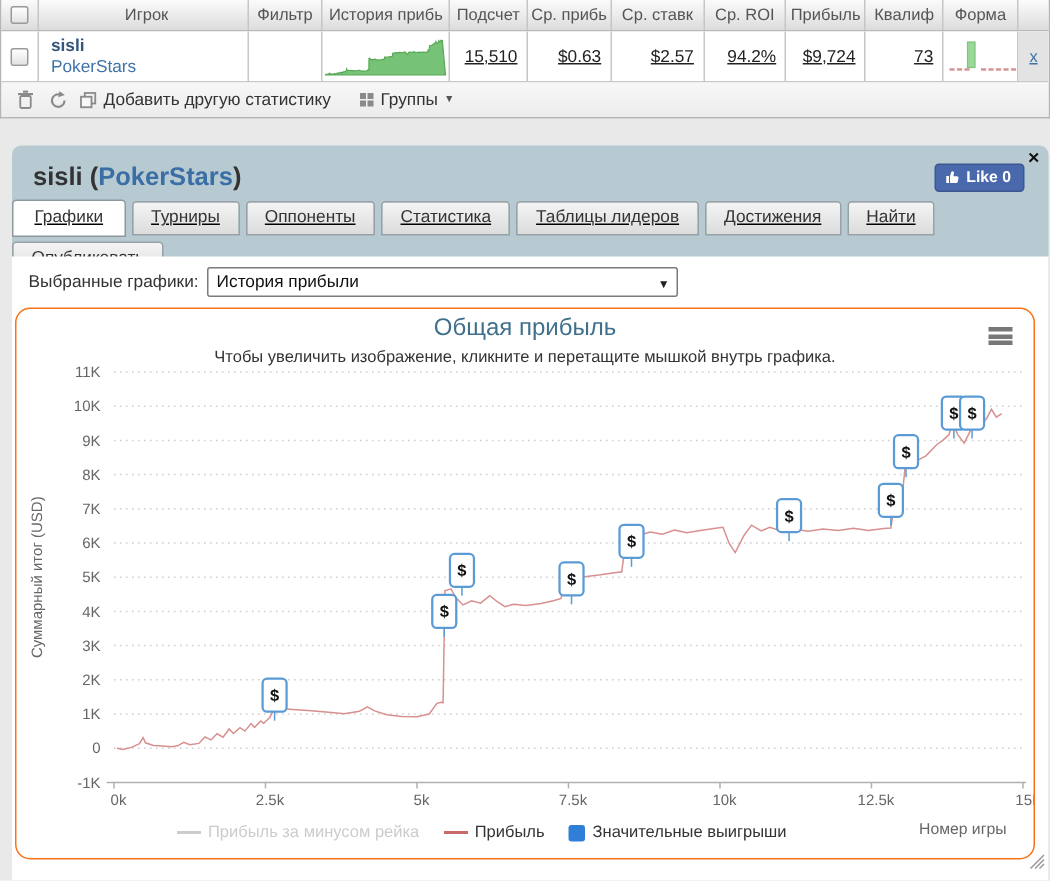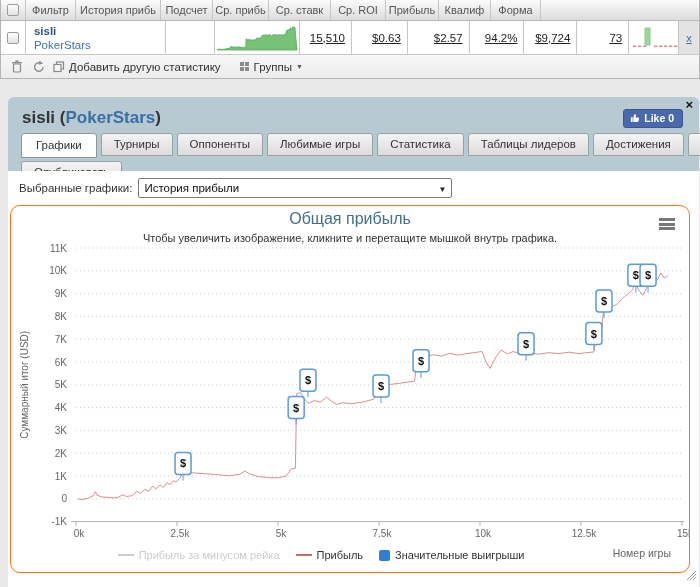--- a/index.html
+++ b/index.html
@@ -32,21 +32,21 @@
   .caret { font-size:7px; color:#555; }
 
   
   .player-panel { position:absolute; top:97px; left:8px; width:691px; height:490px; background:#b7cad2; border-radius:6px 6px 0 0; }
   .panel-close { position:absolute; top:1px; right:6px; font-size:13px; font-weight:bold; color:#111; cursor:pointer; line-height:13px; }
   .panel-head { position:relative; padding:11px 14px 6px 14px; height:36px; }
   .panel-title { font-size:17px; font-weight:bold; color:#333; }
   .panel-title .site-link { color:#3a6ea5; }
   .like-btn { position:absolute; top:12px; right:16px; background:#4a69ad; border:1px solid #3b5690; border-radius:3px; color:#fff;
               font-size:10.5px; font-weight:bold; padding:2px 8px 3px 6px; display:flex; align-items:center; gap:4px; cursor:pointer; }
-  .tabs-row { display:flex; gap:4px; margin-left:13px; align-items:flex-start; }
+  .tabs-row { display:flex; gap:4px; align-items:center;text-decoration:underline; }
   .tab { background:linear-gradient(#f4f4f4,#dcdcdc); border:1px solid #98a2a6; border-radius:3px 3px 0 0;
          padding:4px 12px 5px 12px; font-size:11.5px; color:#333; cursor:pointer; white-space:nowrap; }
   .tab.active { background:#fff; padding:5px 14px 6px 14px; border-color:#8e989c; position:relative; z-index:2; }
   .tabs-row2 { margin-top:3px; }
   .panel-body { position:absolute; top:74px; left:0; width:691px; height:440px; background:#fff; }
   .select-row { display:flex; align-items:center; gap:6px; padding:7px 0 0 11px; font-size:11.5px; color:#333; }
   .select-box { position:relative; width:314px; height:20px; border:1px solid #7b7b7b; border-radius:2px; background:#fff;
                 font-size:11.5px; color:#111; display:flex; align-items:center; padding:0 20px 0 5px; cursor:pointer; }
   .select-box .caret { position:absolute; right:5px; top:6px; font-size:8px; color:#222; }
 
@@ -72,20 +72,21 @@
 </head>
 <body>
 
 <div class="page">
 
   <div class="stats-widget">
     <div class="trow thead">
       <div class="tcell c0">
           <span class="checkbox"></span>
         </div>
+      <div class="tcell c1" style="justify-content:center;">Игрок</div>
       <div class="tcell c2">Фильтр</div>
       <div class="tcell c3">История прибь</div>
       <div class="tcell c4">Подсчет</div>
       <div class="tcell c5">Ср. прибь</div>
       <div class="tcell c6">Ср. ставк</div>
       <div class="tcell c7">Ср. ROI</div>
       <div class="tcell c8">Прибыль</div>
       <div class="tcell c9">Квалиф</div>
       <div class="tcell c10">Форма</div>
       <div class="tcell c11"></div>
@@ -171,21 +172,20 @@
         <svg width="10" height="10" viewBox="0 0 12 12">
             <path d="M1,5.2 h2.2 v5.6 H1 z M4,5.4 v5.4 h4.6 c0.9,0 1.5,-0.5 1.6,-1.3 l0.6,-2.6 c0.2,-0.9 -0.5,-1.6 -1.4,-1.6 H6.7 l0.5,-2.4 c0.2,-0.8 -0.4,-1.5 -1.2,-1.5 -0.5,0 -0.9,0.3 -1.1,0.8 z" fill="#fff"></path>
           </svg>
         <span>Like 0</span>
       </span>
     </div>
     <div class="tabs-row">
       <span class="tab active">Графики</span>
       <span class="tab">Турниры</span>
       <span class="tab">Оппоненты</span>
-      <span class="tab">Любимые игры</span>
       <span class="tab">Статистика</span>
       <span class="tab">Таблицы лидеров</span>
       <span class="tab">Достижения</span>
       <span class="tab">Найти</span>
     </div>
     <div class="tabs-row tabs-row2">
       <span class="tab">Опубликовать</span>
     </div>
 
     <div class="panel-body">

